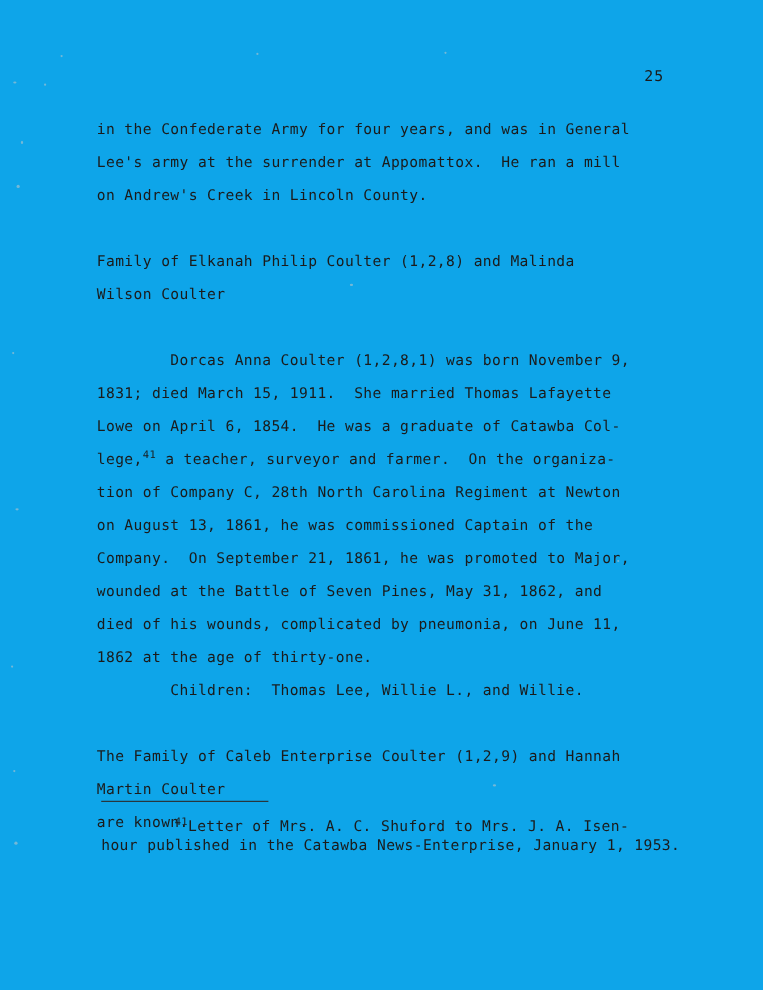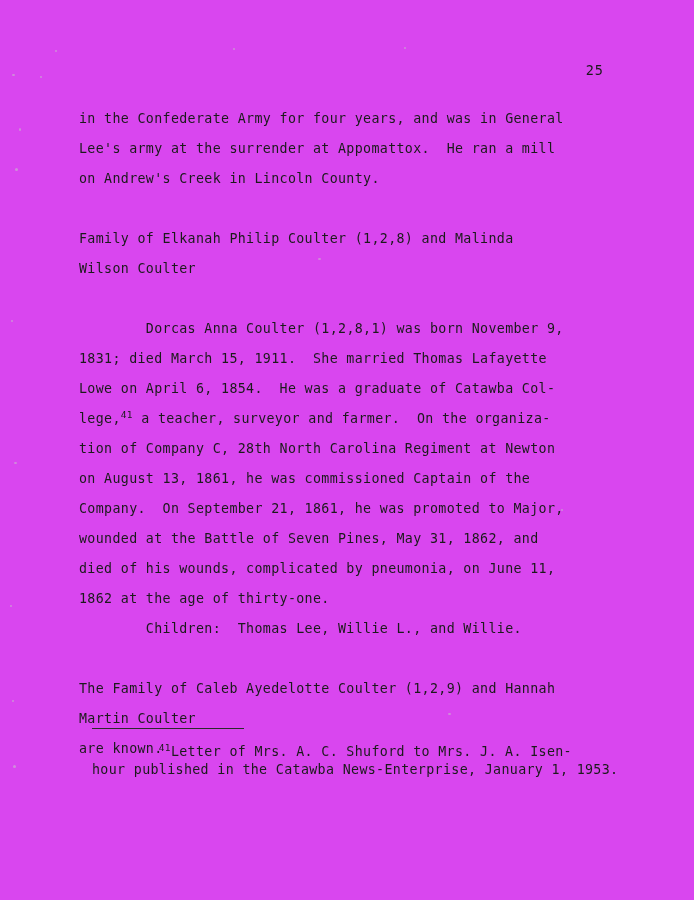--- a/index.html
+++ b/index.html
@@ -4,21 +4,21 @@
 <style>
   html, body {
     margin: 0;
     padding: 0;
     background: #ffffff;
   }
   .page {
     position: relative;
     width: 694px;
     height: 900px;
-    background: #d946ef;
+    background: #0ea5e9;
     overflow: hidden;
     font-family: "DejaVu Sans Mono", "Liberation Mono", monospace;
     color: #1b1b1b;
   }
   
   .speck {
     position: absolute;
     background: #c9c9c9;
     border-radius: 50%;
     opacity: .55;
@@ -29,21 +29,21 @@
     top: 62px;
     left: 0;
     width: 604px;
     text-align: right;
     font-size: 13.5px;
     letter-spacing: 1px;
   }
 
   .body-col {
     position: absolute;
-    left: 79px;
+    left: 88px;
     top: 104px;
     width: 500px;
   }
 
   .line {
     font-size: 13.3px;
     line-height: 30px;
     height: 30px;
     white-space: pre;
     letter-spacing: 0.35px;
@@ -133,21 +133,21 @@
       <div class="line">wounded at the Battle of Seven Pines, May 31, 1862, and</div>
       <div class="line">died of his wounds, complicated by pneumonia, on June 11,</div>
       <div class="line">1862 at the age of thirty-one.</div>
     </div>
 
     <div class="line">        Children:  Thomas Lee, Willie L., and Willie.</div>
 
     <div class="line blank">&nbsp;</div>
 
     <div>
-      <div class="line"><span class="u">The Family of Caleb Ayedelotte Coulter (1,2,9) and Hannah</span></div>
+      <div class="line"><span class="u">The Family of Caleb Enterprise Coulter (1,2,9) and Hannah</span></div>
       <div class="line"><span class="u">Martin Coulter</span></div>
     </div>
 
     <div>
       <div class="line">are known.</div>
     </div>
 
   </div>
 
   <div class="footnote-block">

